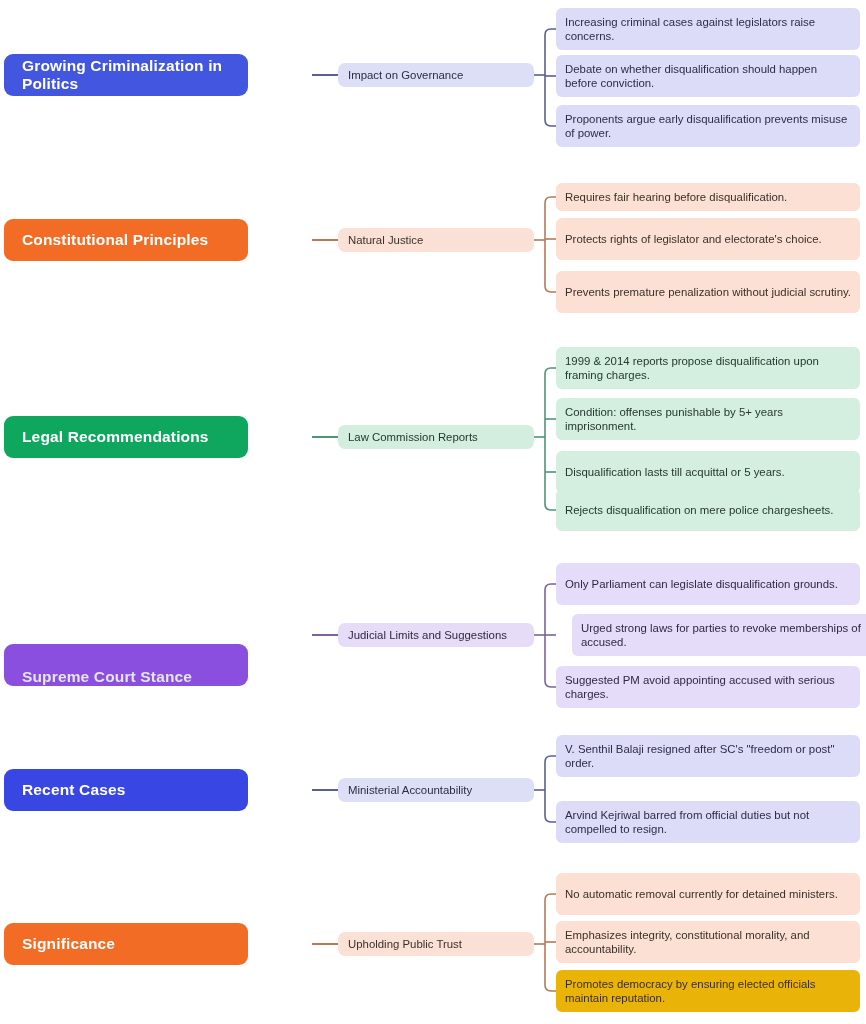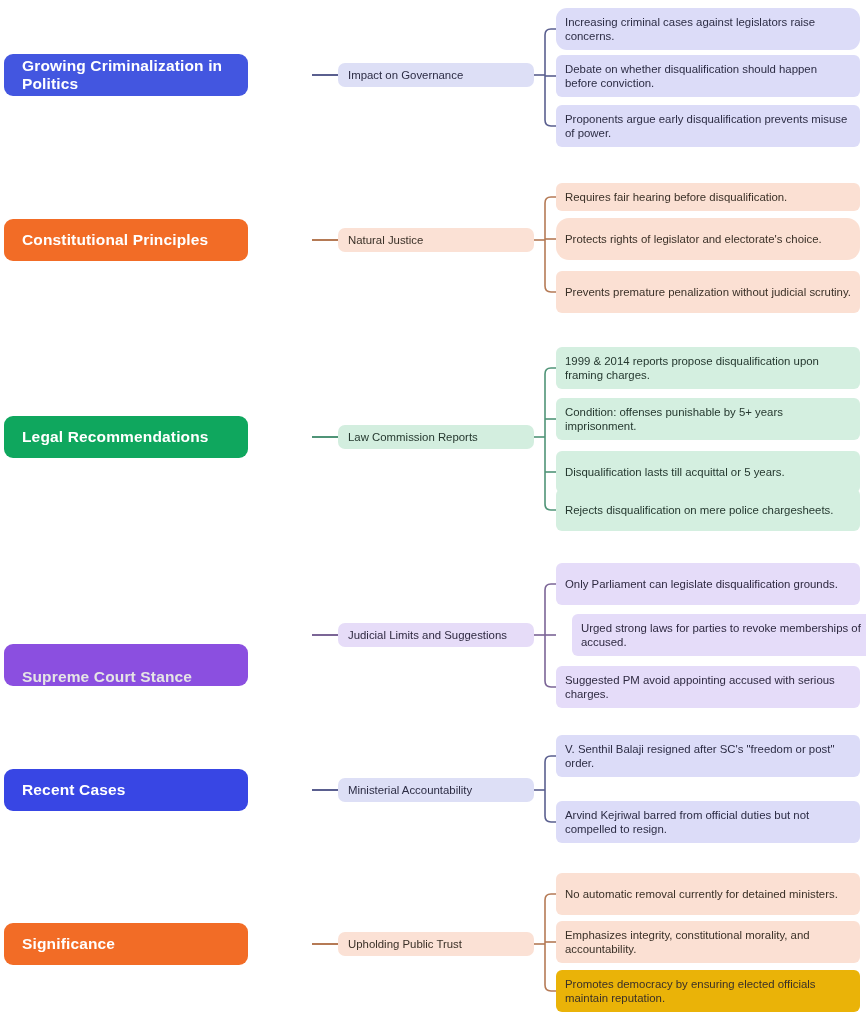--- a/index.html
+++ b/index.html
@@ -87,21 +87,21 @@
 
 <div id="map" style="background: rgb(255, 255, 255);">
     <div class="branch" style="top: 0px;">
       <div class="root" style="background: rgb(67, 86, 224); color: rgb(255, 255, 255); top: 54px;">
         <span>Growing Criminalization in Politics</span>
       </div>
       <div class="mid" style="background: rgb(221, 223, 246); color: rgb(44, 44, 68); top: 63px;">
         <span>Impact on Governance</span>
       </div>
       <div class="conn" style="left: 312px; top: 74px; width: 26px; height: 2px; background: rgb(90, 95, 143);"></div>
-      <div class="leaf two-line" style="background: rgb(220, 220, 248); color: rgb(44, 44, 68); top: 8px; border-radius: 11px;">
+      <div class="leaf two-line" style="background: rgb(220, 220, 248); color: rgb(44, 44, 68); top: 8px;">
         <span>Increasing criminal cases against legislators raise concerns.</span>
       </div>
       <div class="leaf two-line" style="background: rgb(220, 220, 248); color: rgb(44, 44, 68); top: 55px; border-radius: 6px;">
         <span>Debate on whether disqualification should happen before conviction.</span>
       </div>
       <div class="leaf two-line" style="background: rgb(220, 220, 248); color: rgb(44, 44, 68); top: 105px;">
         <span>Proponents argue early disqualification prevents misuse of power.</span>
       </div>
       <div class="conn" style="left: 534px; top: 21px; width: 22px; height: 113px;">
         <svg width="22" height="113" viewBox="0 0 22 113">
@@ -117,24 +117,24 @@
       <div class="root" style="background: rgb(242, 108, 38); color: rgb(255, 255, 255); top: 219px;">
         <span>Constitutional Principles</span>
       </div>
       <div class="mid" style="background: rgb(251, 225, 213); color: rgb(58, 48, 39); top: 228px;">
         <span>Natural Justice</span>
       </div>
       <div class="conn" style="left: 312px; top: 239px; width: 26px; height: 2px; background: rgb(181, 122, 85);"></div>
       <div class="leaf one-line" style="background: rgb(251, 224, 211); color: rgb(58, 48, 39); top: 183px;">
         <span>Requires fair hearing before disqualification.</span>
       </div>
-      <div class="leaf two-line" style="background: rgb(251, 224, 211); color: rgb(58, 48, 39); top: 218px; border-radius: 13px;">
+      <div class="leaf two-line" style="background: rgb(251, 224, 211); color: rgb(58, 48, 39); top: 218px;">
         <span>Protects rights of legislator and electorate's choice.</span>
       </div>
-      <div class="leaf two-line" style="background: rgb(251, 224, 211); color: rgb(58, 48, 39); top: 271px;">
+      <div class="leaf two-line" style="background: rgb(251, 224, 211); color: rgb(58, 48, 39); top: 271px; justify-content: flex-end;">
         <span>Prevents premature penalization without judicial scrutiny.</span>
       </div>
       <div class="conn" style="left: 534px; top: 189px; width: 22px; height: 111px;">
         <svg width="22" height="111" viewBox="0 0 22 111">
           <path d="M 0 51 H 11" fill="none" stroke="#b57a55" stroke-width="1.6" stroke-linecap="butt"></path>
           <path d="M 11 14 V 97" fill="none" stroke="#b57a55" stroke-width="1.6" stroke-linecap="butt"></path>
           <path d="M 11 14 Q 11 8 17 8 H 22" fill="none" stroke="#b57a55" stroke-width="1.6" stroke-linecap="butt"></path>
           <path d="M 11 97 Q 11 103 17 103 H 22" fill="none" stroke="#b57a55" stroke-width="1.6" stroke-linecap="butt"></path>
           <path d="M 11 50 H 22" fill="none" stroke="#b57a55" stroke-width="1.6" stroke-linecap="butt"></path>
         </svg>

